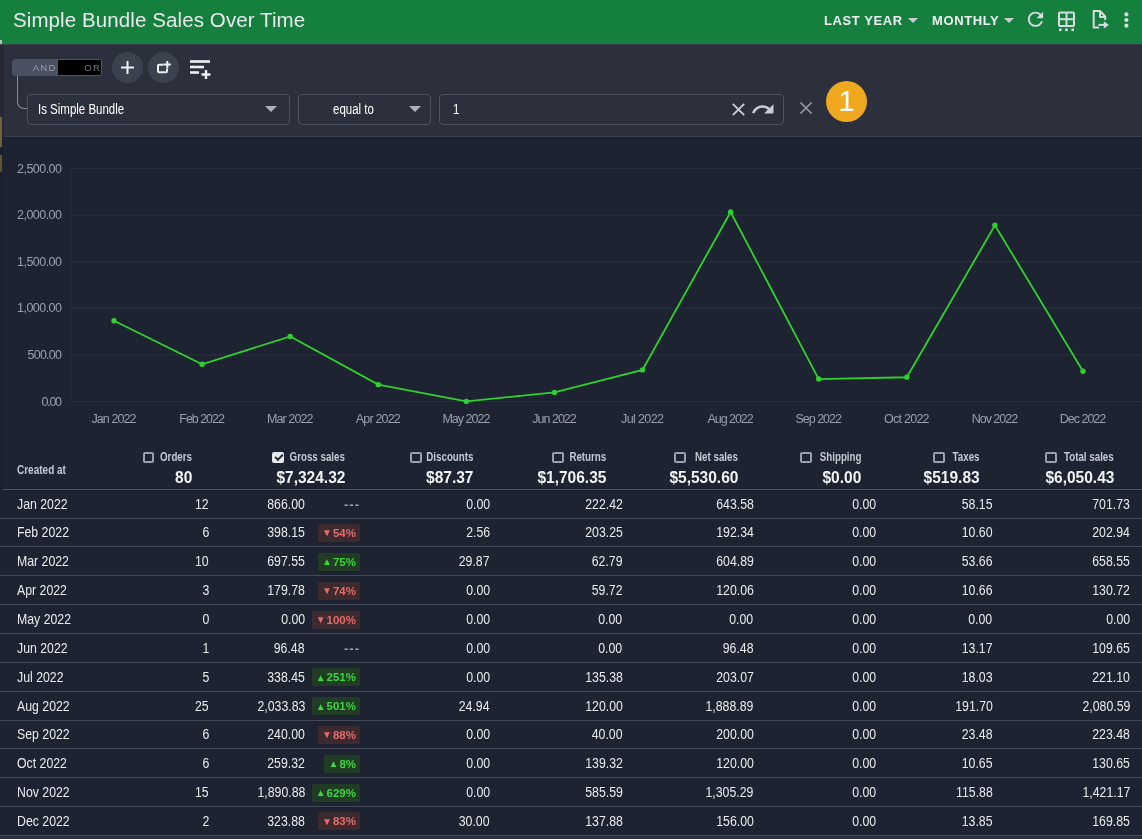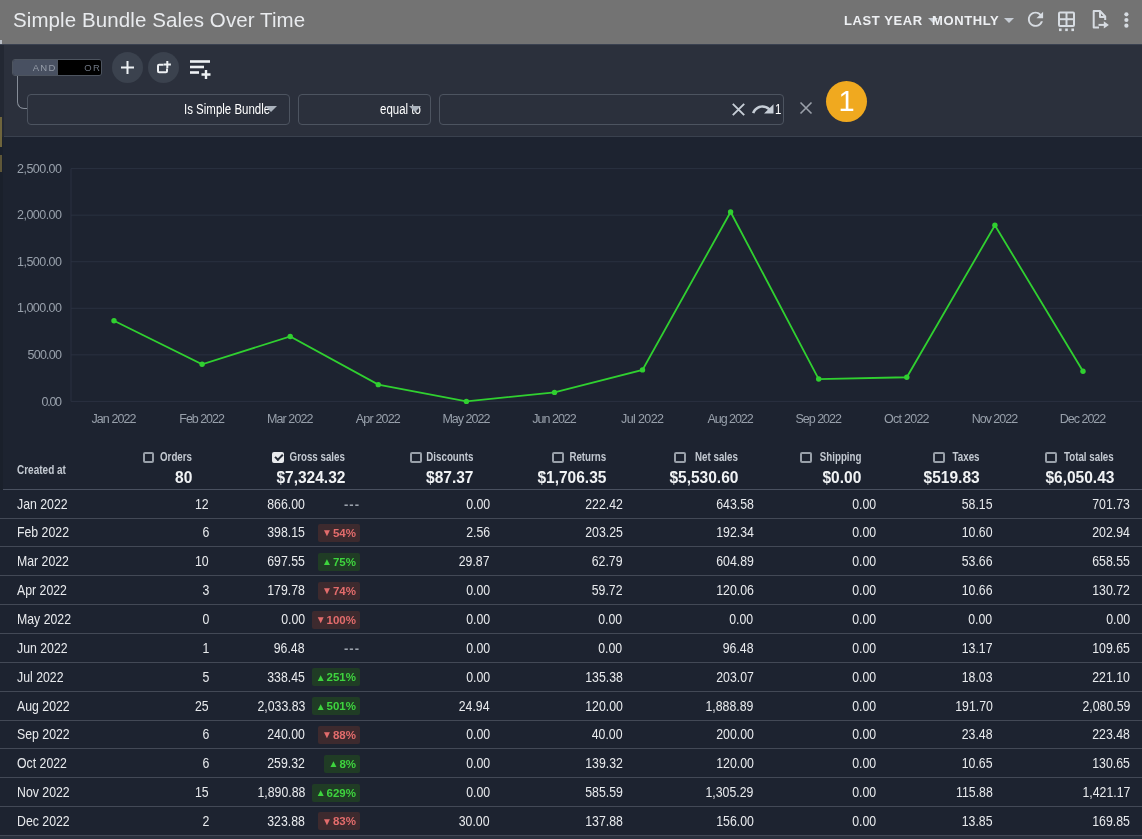--- a/index.html
+++ b/index.html
@@ -1,31 +1,31 @@
 <!DOCTYPE html>
 <html><head>
 <meta charset="utf-8">
 <style>
   * { margin:0; padding:0; box-sizing:border-box; }
   html,body { width:1142px; height:839px; overflow:hidden; background:#1d2330; font-family:"Liberation Sans", sans-serif; }
   .abs { position:absolute; }
   
-  #topbar { position:absolute; left:0; top:0; width:1142px; height:44px; background:#737373; }
+  #topbar { position:absolute; left:0; top:0; width:1142px; height:44px; background:#15803d; }
   #title { position:absolute; left:13px; top:8px; font-size:20.5px; color:#e9ebee; letter-spacing:0.1px; }
   .tb-dd { position:absolute; top:13px; font-size:13px; font-weight:bold; color:#eef0f3; letter-spacing:0.6px; }
   .caret { display:inline-block; width:0; height:0; border-left:5px solid transparent; border-right:5px solid transparent; border-top:5px solid #c7cdd5; vertical-align:middle; margin-left:5px; margin-top:-2px; }
   
   #panel { position:absolute; left:0; top:44px; width:1142px; height:93px; background:#2b303c; border-top:1px solid #3a4150; border-bottom:1px solid #3a414e; }
   #andor { position:absolute; left:12px; top:14px; width:90px; height:17px; border:1px solid #4d545f; border-radius:3px; display:flex; }
   #andor .half { flex:1; font-size:9.5px; letter-spacing:1.2px; text-align:right; line-height:15px; }
   #andor .and { background:#485061; color:#959ca8; border-radius:2px 0 0 2px; border-right:1px solid #4d545f; }
   #andor .or { background:#000000; color:#6e7682; border-radius:0 2px 2px 0; }
   .cbtn { position:absolute; top:7px; width:31px; height:31px; border-radius:50%; background:#3b424e; }
   #connector { position:absolute; left:17px; top:31px; width:11px; height:33px; border-left:1.5px solid #868d98; border-bottom:1.5px solid #868d98; border-bottom-left-radius:7px; }
-  .fbox { position:absolute; top:49px; height:31px; border:1px solid #4d5460; border-radius:4px; color:#fff; font-size:14px; line-height:29px;text-align:right; }
+  .fbox { position:absolute; top:49px; height:31px; border:1px solid #4d5460; border-radius:4px; color:#fff; font-size:14px; line-height:29px; }
   .ftext { display:inline-block; transform:scaleX(0.82); transform-origin:0 50%; white-space:nowrap; }
   .fcaret { position:absolute; right:12px; top:11px; width:0; height:0; border-left:6px solid transparent; border-right:6px solid transparent; border-top:6px solid #aab2bc; }
   
   .hl { position:absolute; font-size:12.5px; font-weight:bold; color:#c3c9d1; white-space:nowrap; transform:scaleX(0.78); transform-origin:100% 50%; }
   .hv { position:absolute; font-size:16.5px; font-weight:bold; color:#f0f2f4; white-space:nowrap; transform:scaleX(0.94); transform-origin:100% 50%; }
   .hcreated { transform:scaleX(0.8); transform-origin:0 50%; }
   .cb { position:absolute; top:10.5px; width:11.5px; height:11.5px; border:2px solid #99a0a9; border-radius:2px; }
   .cb.on { background:#e8eaed; border-color:#e8eaed; }
   .cb.on:after { content:""; position:absolute; left:0.5px; top:0px; width:6px; height:3.2px; border-left:2px solid #232934; border-bottom:2px solid #232934; transform:rotate(-45deg); }
   .row { position:absolute; left:0; width:1142px; height:29px; border-bottom:1px solid #434956; }
@@ -44,21 +44,21 @@
   .badge .tri { font-size:10px; margin-right:1px; }
   .bdown { background:#3d2a2e; color:#e36c6c; }
   .bup { background:#203c25; color:#3ed43e; }
   .bnone { color:#9aa1ab; font-size:13px; font-weight:bold; letter-spacing:1px; }
   #footer { position:absolute; left:0; top:836px; width:1142px; height:3px; background:#2a303d; }
 </style>
 </head>
 <body>
 <div id="topbar">
   <div id="title">Simple Bundle Sales Over Time</div>
-  <div class="tb-dd" style="left:844px;">LAST YEAR<span class="caret"></span></div>
+  <div class="tb-dd" style="left:824px;">LAST YEAR<span class="caret"></span></div>
   <div class="tb-dd" style="left:932px;">MONTHLY<span class="caret"></span></div>
   <svg class="abs" style="left:1026px; top:4px;" width="116" height="32" viewBox="0 0 116 32">
 
     <g transform="translate(-1.9,3.85) scale(0.95)">
       <path d="M17.65 6.35C16.2 4.9 14.21 4 12 4c-4.42 0-7.99 3.58-8 8s3.57 8 8 8c3.73 0 6.84-2.55 7.73-6h-2.08c-.82 2.33-3.04 4-5.65 4-3.31 0-6-2.69-6-6s2.69-6 6-6c1.66 0 3.14.69 4.22 1.78L13 11h7V4l-2.35 2.35z" fill="#d7dce2"></path>
     </g>
 
     <g>
       <rect x="33" y="8.5" width="15" height="13.5" rx="1" fill="none" stroke="#d7dce2" stroke-width="2"></rect>
       <line x1="33" y1="15.2" x2="48" y2="15.2" stroke="#d7dce2" stroke-width="2"></line>

